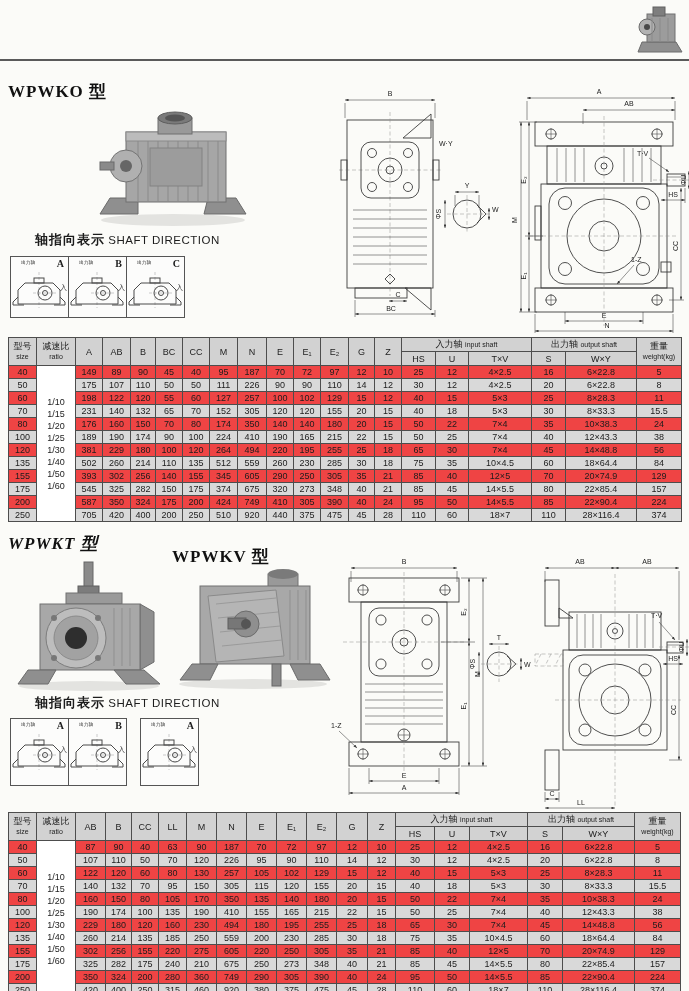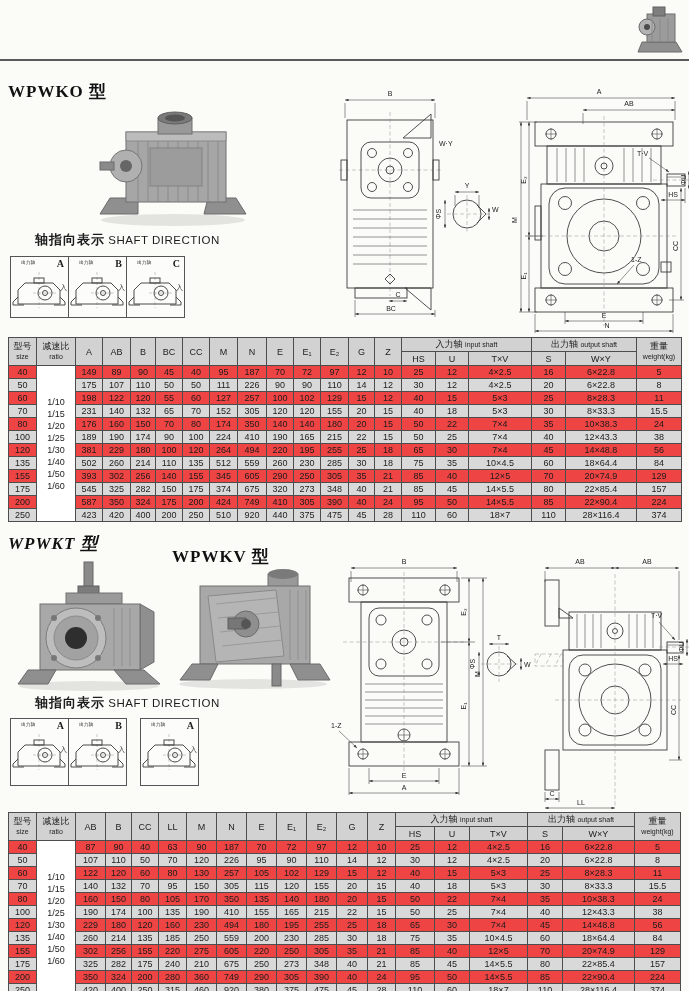--- a/index.html
+++ b/index.html
@@ -582,21 +582,21 @@
           <td>24</td>
           <td>95</td>
           <td>50</td>
           <td>14×5.5</td>
           <td>85</td>
           <td>22×90.4</td>
           <td>224</td>
         </tr>
         <tr class="alt">
           <td>250</td>
-          <td>423</td>
+          <td>705</td>
           <td>420</td>
           <td>400</td>
           <td>200</td>
           <td>250</td>
           <td>510</td>
           <td>920</td>
           <td>440</td>
           <td>375</td>
           <td>475</td>
           <td>45</td>

